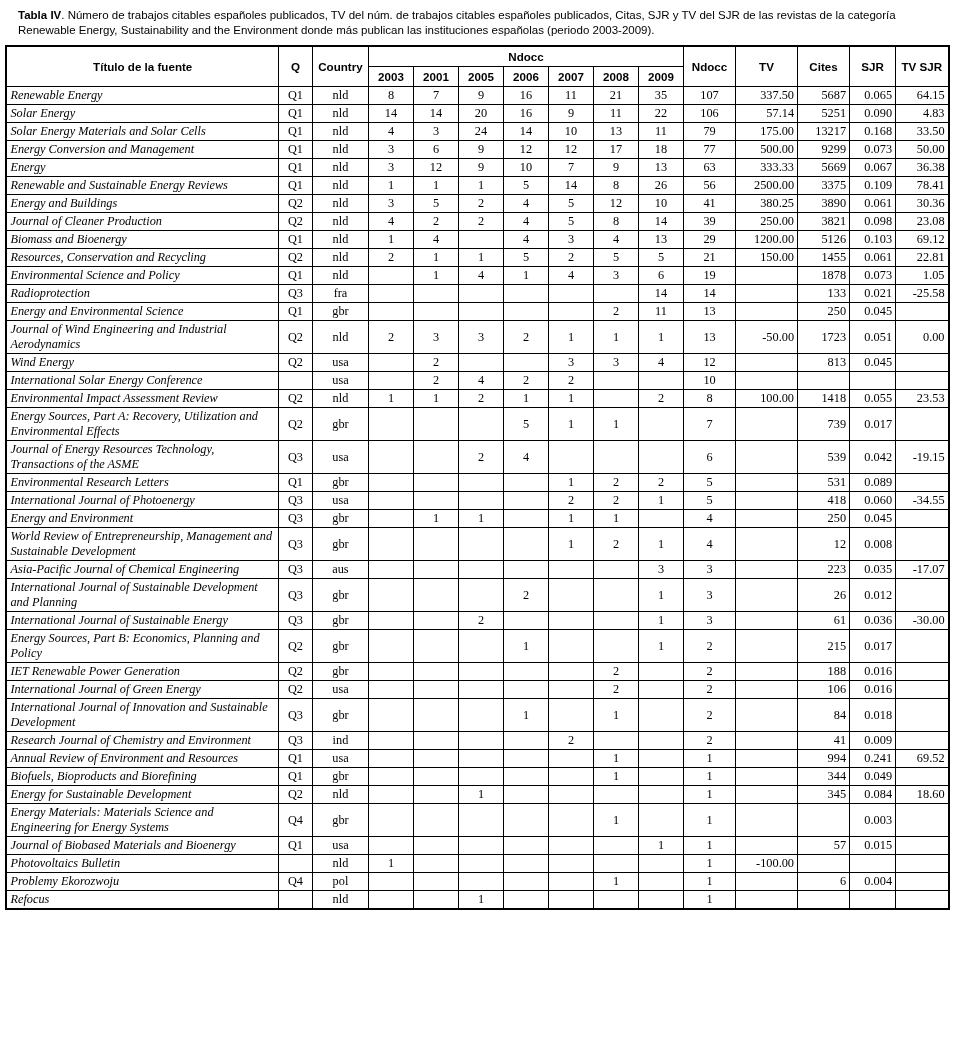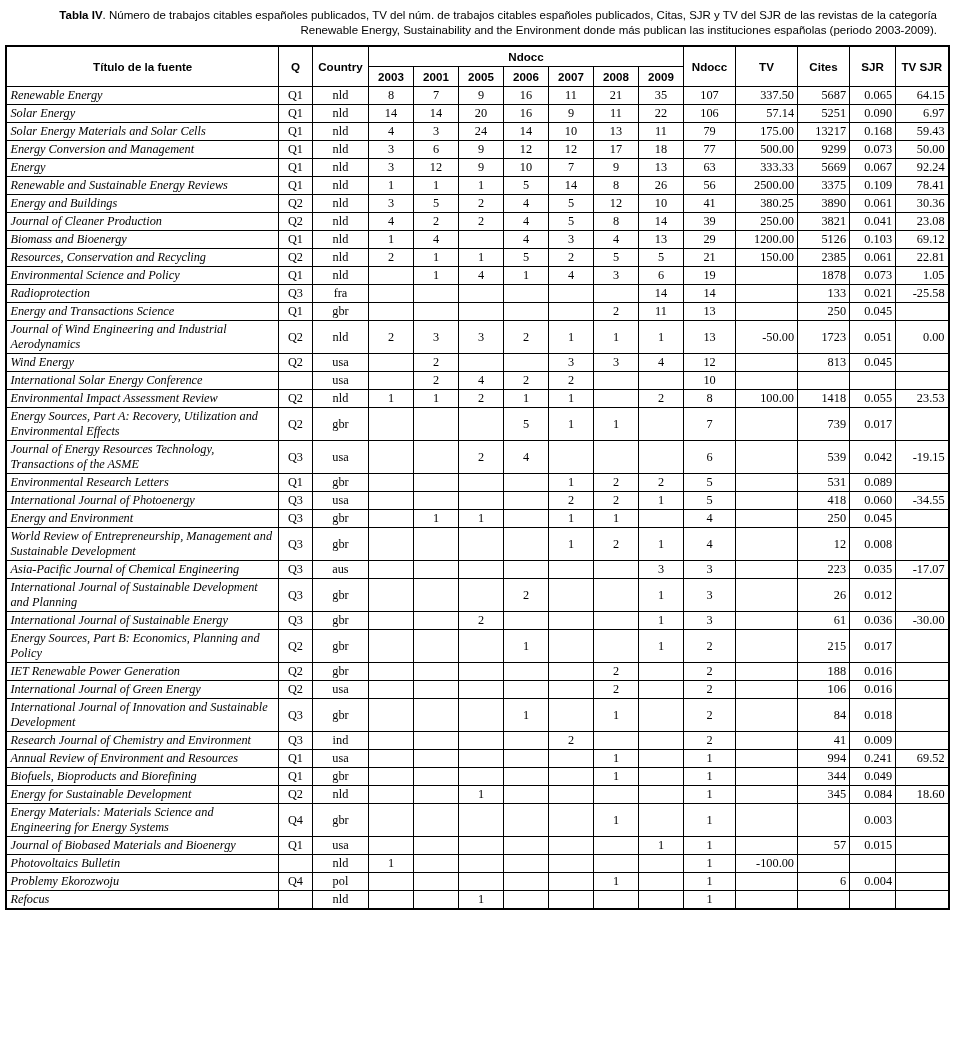--- a/index.html
+++ b/index.html
@@ -14,21 +14,21 @@
   }
   #page {
     width: 955px;
     box-sizing: border-box;
     padding: 6px 4px 0 4px;
   }
   .caption {
     font-family: "Liberation Sans", sans-serif;
     font-size: 11.5px;
     line-height: 1.32;
-    text-align: right;
+    text-align: left;
     margin: 2px 14px 7px 14px;
   }
   .caption .lbl {
     font-weight: bold;
   }
   table.data {
     border-collapse: collapse;
     width: 888px;
     margin: 0 auto;
     table-layout: fixed;
@@ -149,38 +149,38 @@
           <td class="c">14</td>
           <td class="c">20</td>
           <td class="c">16</td>
           <td class="c">9</td>
           <td class="c">11</td>
           <td class="c">22</td>
           <td class="c">106</td>
           <td class="r">57.14</td>
           <td class="r">5251</td>
           <td class="r">0.090</td>
-          <td class="r">6.97</td>
+          <td class="r">4.83</td>
         </tr>
         <tr>
           <td class="src">Solar Energy Materials and Solar Cells</td>
           <td class="c">Q1</td>
           <td class="c">nld</td>
           <td class="c">4</td>
           <td class="c">3</td>
           <td class="c">24</td>
           <td class="c">14</td>
           <td class="c">10</td>
           <td class="c">13</td>
           <td class="c">11</td>
           <td class="c">79</td>
           <td class="r">175.00</td>
           <td class="r">13217</td>
           <td class="r">0.168</td>
-          <td class="r">59.43</td>
+          <td class="r">33.50</td>
         </tr>
         <tr>
           <td class="src">Energy Conversion and Management</td>
           <td class="c">Q1</td>
           <td class="c">nld</td>
           <td class="c">3</td>
           <td class="c">6</td>
           <td class="c">9</td>
           <td class="c">12</td>
           <td class="c">12</td>
@@ -200,21 +200,21 @@
           <td class="c">12</td>
           <td class="c">9</td>
           <td class="c">10</td>
           <td class="c">7</td>
           <td class="c">9</td>
           <td class="c">13</td>
           <td class="c">63</td>
           <td class="r">333.33</td>
           <td class="r">5669</td>
           <td class="r">0.067</td>
-          <td class="r">92.24</td>
+          <td class="r">36.38</td>
         </tr>
         <tr>
           <td class="src">Renewable and Sustainable Energy Reviews</td>
           <td class="c">Q1</td>
           <td class="c">nld</td>
           <td class="c">1</td>
           <td class="c">1</td>
           <td class="c">1</td>
           <td class="c">5</td>
           <td class="c">14</td>
@@ -250,21 +250,21 @@
           <td class="c">4</td>
           <td class="c">2</td>
           <td class="c">2</td>
           <td class="c">4</td>
           <td class="c">5</td>
           <td class="c">8</td>
           <td class="c">14</td>
           <td class="c">39</td>
           <td class="r">250.00</td>
           <td class="r">3821</td>
-          <td class="r">0.041</td>
+          <td class="r">0.098</td>
           <td class="r">23.08</td>
         </tr>
         <tr>
           <td class="src">Biomass and Bioenergy</td>
           <td class="c">Q1</td>
           <td class="c">nld</td>
           <td class="c">1</td>
           <td class="c">4</td>
           <td class="c"></td>
           <td class="c">4</td>
@@ -283,21 +283,21 @@
           <td class="c">nld</td>
           <td class="c">2</td>
           <td class="c">1</td>
           <td class="c">1</td>
           <td class="c">5</td>
           <td class="c">2</td>
           <td class="c">5</td>
           <td class="c">5</td>
           <td class="c">21</td>
           <td class="r">150.00</td>
-          <td class="r">2385</td>
+          <td class="r">1455</td>
           <td class="r">0.061</td>
           <td class="r">22.81</td>
         </tr>
         <tr>
           <td class="src">Environmental Science and Policy</td>
           <td class="c">Q1</td>
           <td class="c">nld</td>
           <td class="c"></td>
           <td class="c">1</td>
           <td class="c">4</td>
@@ -322,21 +322,21 @@
           <td class="c"></td>
           <td class="c"></td>
           <td class="c">14</td>
           <td class="c">14</td>
           <td class="r"></td>
           <td class="r">133</td>
           <td class="r">0.021</td>
           <td class="r">-25.58</td>
         </tr>
         <tr>
-          <td class="src">Energy and Transactions Science</td>
+          <td class="src">Energy and Environmental Science</td>
           <td class="c">Q1</td>
           <td class="c">gbr</td>
           <td class="c"></td>
           <td class="c"></td>
           <td class="c"></td>
           <td class="c"></td>
           <td class="c"></td>
           <td class="c">2</td>
           <td class="c">11</td>
           <td class="c">13</td>

